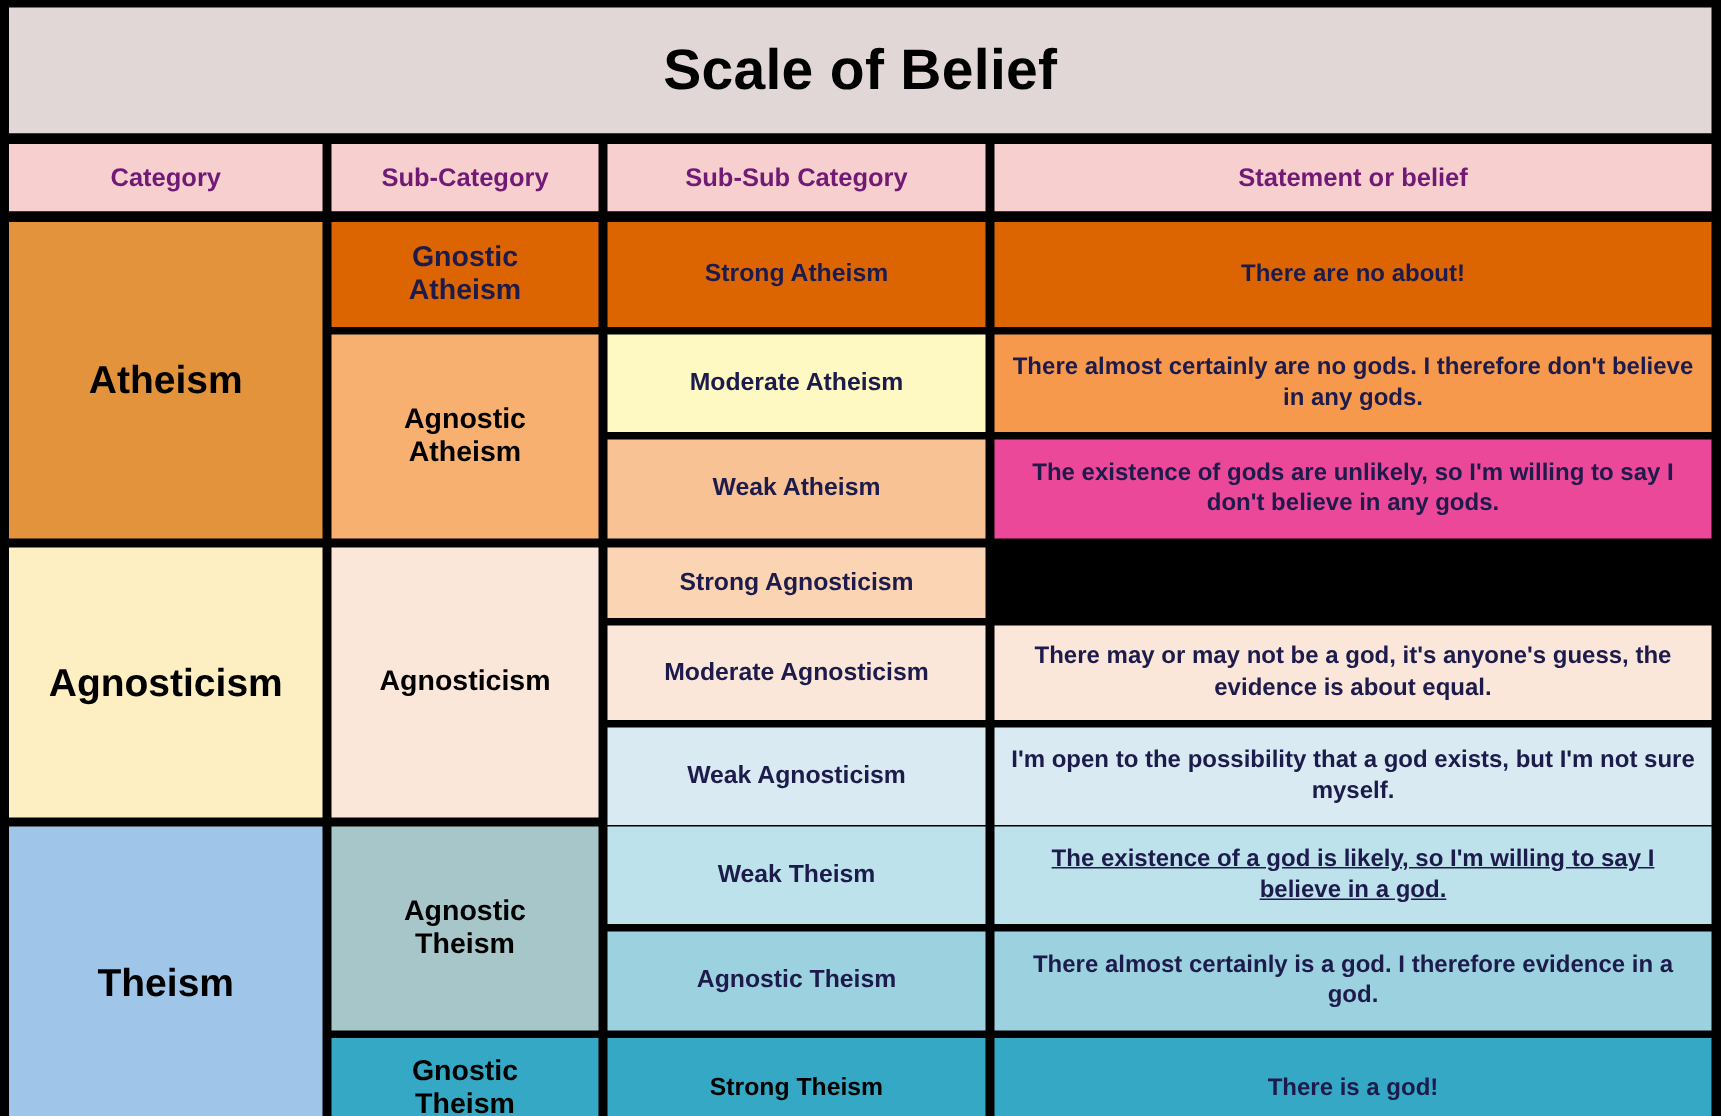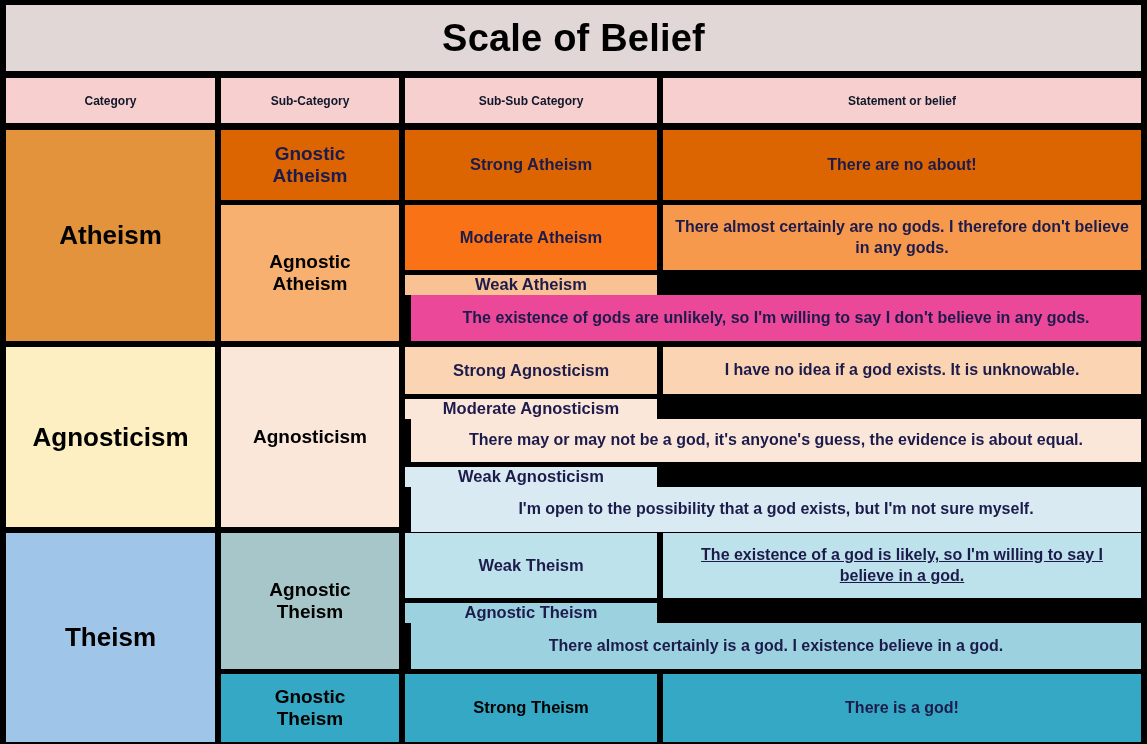--- a/index.html
+++ b/index.html
@@ -20,21 +20,21 @@
     height: 744px;
     background: #000000;
     box-sizing: border-box;
     padding: 5px 6px 6px 6px;
     display: flex;
     flex-direction: column;
   }
 
   
   .title-bar {
-    height: 66px;
+    height: 84px;
     background: #E2D7D7;
     display: flex;
     align-items: center;
     justify-content: center;
     flex: none;
   }
   .title-bar .title-text {
     font-size: 38px;
     font-weight: bold;
     color: #000000;
@@ -47,23 +47,23 @@
   .col-header {
     height: 45px;
     flex: none;
     display: flex;
   }
   .col-header .hcell {
     background: #F7CFCF;
     display: flex;
     align-items: center;
     justify-content: center;
-    font-size: 12px;
-    font-weight: bold;
-    color: #0f172a;
+    font-size: 17px;
+    font-weight: bold;
+    color: #701a75;
     box-sizing: border-box;
   }
   .col-header .hcell + .hcell { margin-left: 6px; }
 
   
   .w-cat  { width: 209px; flex: none; }
   .w-sub  { width: 178px; flex: none; }
   .w-subsub { width: 252px; flex: none; }
   .w-stmt { flex: 1 1 auto; }
 
@@ -118,21 +118,21 @@
     flex: 1 1 auto;
     display: flex;
     flex-direction: column;
     margin-left: 6px;
   }
 
   .row {
     display: flex;
     flex: none;
   }
-  .row + .row { margin-top: 5px; flex-direction: column; }
+  .row + .row { margin-top: 5px; }
 
   .subsub-cell {
     display: flex;
     align-items: center;
     justify-content: center;
     text-align: center;
     box-sizing: border-box;
     font-size: 16.5px;
     font-weight: bold;
     line-height: 1.2;
@@ -216,21 +216,21 @@
 
         <div class="subgroup sg-136">
           <div class="sub-cell w-sub black" style="background:#F7B070;">
             <span>
               <span>Agnostic</span><br>
               <span>Atheism</span>
             </span>
           </div>
           <div class="rows">
             <div class="row r65">
-              <div class="subsub-cell w-subsub navy" style="background:#f97316;">Moderate Atheism</div>
+              <div class="subsub-cell w-subsub navy" style="background:#fef9c3;">Moderate Atheism</div>
               <div class="stmt-cell navy" style="background:#F7994C;">There almost certainly are no gods. I therefore don't believe in any gods.</div>
             </div>
             <div class="row r66">
               <div class="subsub-cell w-subsub navy" style="background:#F8C295;">Weak Atheism</div>
               <div class="stmt-cell navy" style="background:#ec4899;">The existence of gods are unlikely, so I'm willing to say I don't believe in any gods.</div>
             </div>
           </div>
         </div>
 
       </div>
@@ -238,21 +238,20 @@
 
     <div class="band h-agnost">
       <div class="cat-cell w-cat" style="background:#FDEFC2;">Agnosticism</div>
 
       <div class="band-right">
         <div class="subgroup sg-180">
           <div class="sub-cell w-sub black" style="background:#FBE7DA;">Agnosticism</div>
           <div class="rows">
             <div class="row r47">
               <div class="subsub-cell w-subsub navy" style="background:#FBD5B3;">Strong Agnosticism</div>
-              <div class="stmt-cell navy" style="background:#FBD5B3;">I have no idea if a god exists. It is unknowable.</div>
             </div>
             <div class="row r63">
               <div class="subsub-cell w-subsub navy" style="background:#FBE7DA;">Moderate Agnosticism</div>
               <div class="stmt-cell navy" style="background:#FBE7DA;">There may or may not be a god, it's anyone's guess, the evidence is about equal.</div>
             </div>
             <div class="row r65">
               <div class="subsub-cell w-subsub navy" style="background:#D9EAF2;">Weak Agnosticism</div>
               <div class="stmt-cell navy" style="background:#D9EAF2;">I'm open to the possibility that a god exists, but I'm not sure myself.</div>
             </div>
           </div>
@@ -272,21 +271,21 @@
               <span>Theism</span>
             </span>
           </div>
           <div class="rows">
             <div class="row r65">
               <div class="subsub-cell w-subsub navy" style="background:#BEE2EC;">Weak Theism</div>
               <div class="stmt-cell navy" style="background:#BEE2EC;text-decoration:underline;">The existence of a god is likely, so I'm willing to say I believe in a god.</div>
             </div>
             <div class="row r66">
               <div class="subsub-cell w-subsub navy" style="background:#9CD2DF;">Agnostic Theism</div>
-              <div class="stmt-cell navy" style="background:#9CD2DF;">There almost certainly is a god. I existence believe in a god.</div>
+              <div class="stmt-cell navy" style="background:#9CD2DF;">There almost certainly is a god. I therefore evidence in a god.</div>
             </div>
           </div>
         </div>
 
         <div class="subgroup sg-68">
           <div class="sub-cell w-sub black" style="background:#34A8C4;">
             <span>
               <span>Gnostic</span><br>
               <span>Theism</span>
             </span>

